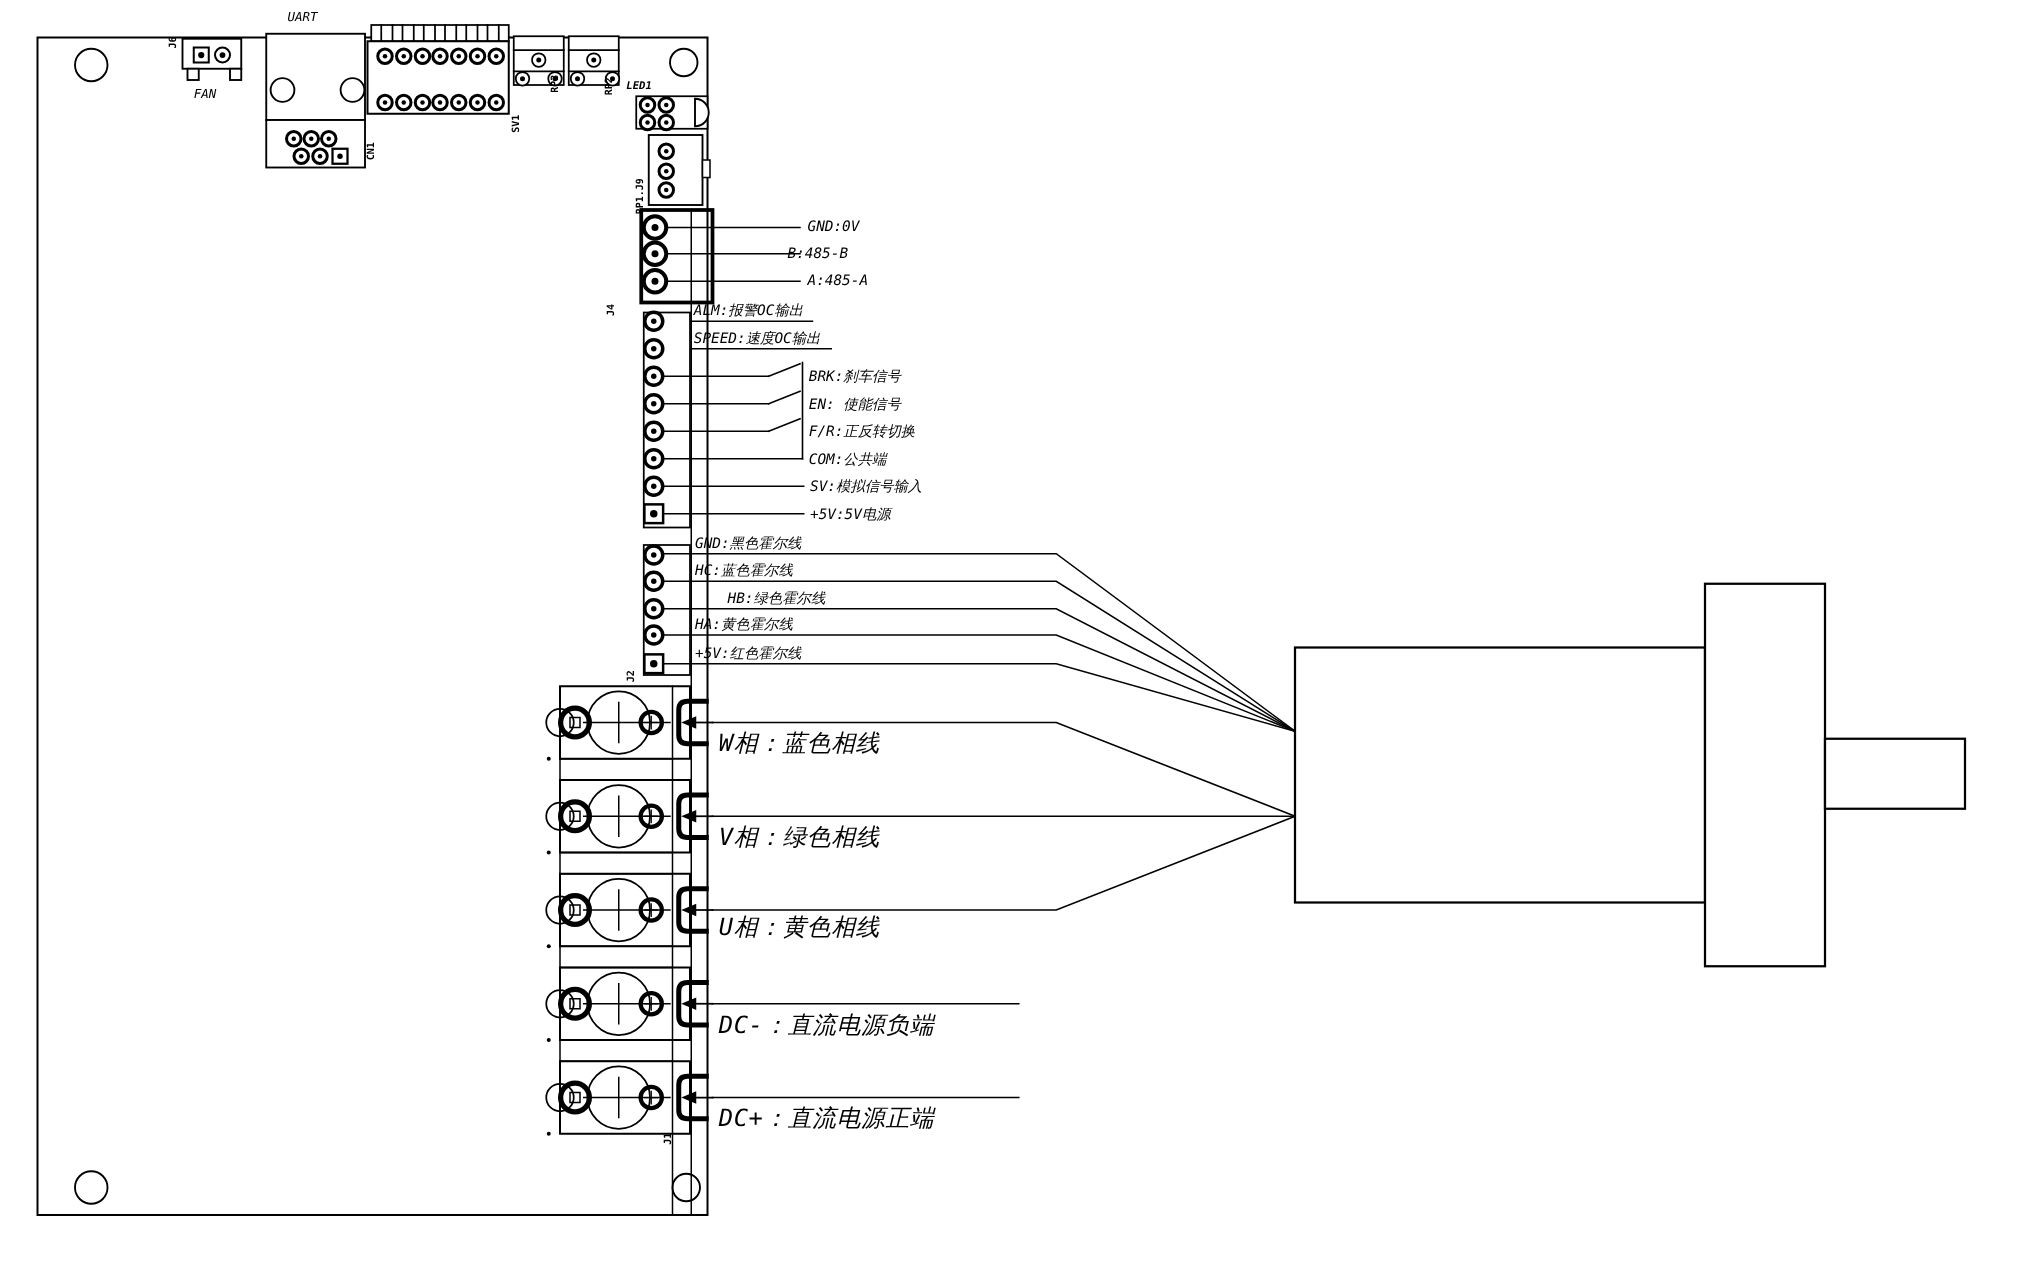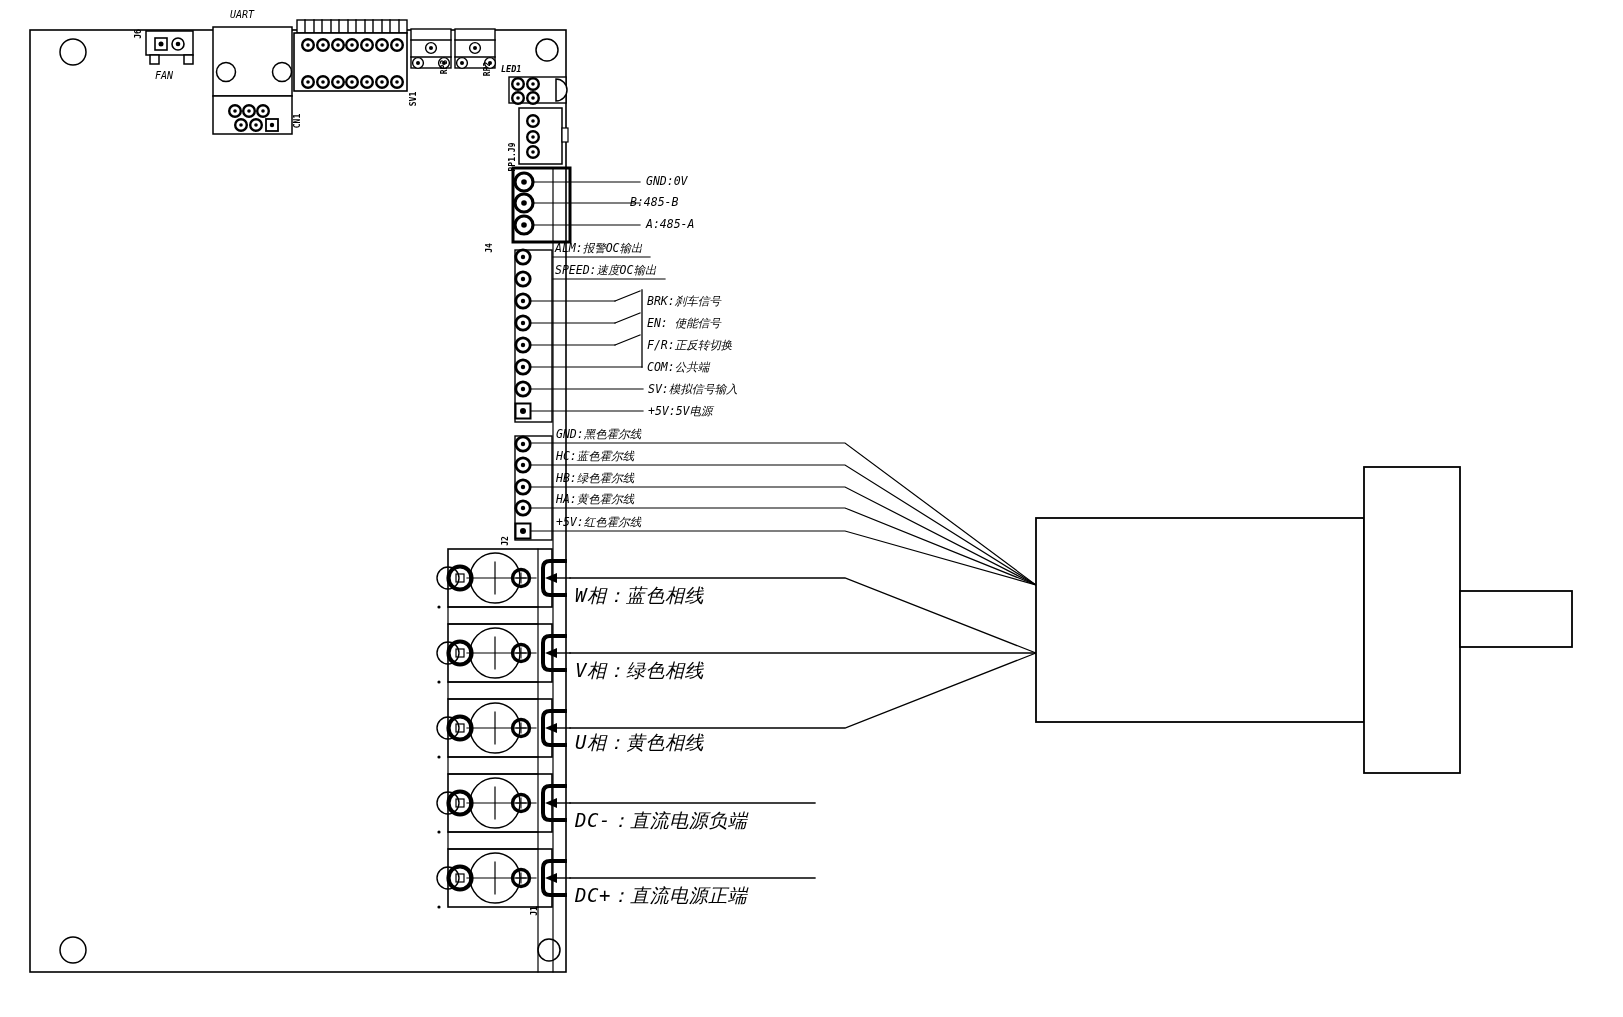--- a/index.html
+++ b/index.html
@@ -290,21 +290,21 @@
 <div class="lbl pin" style="left:555px; top:264px;">SPEED:速度OC输出</div>
 <div class="lbl pin" style="left:647px; top:295px;">BRK:刹车信号</div>
 <div class="lbl pin" style="left:647px; top:317px;">EN: 使能信号</div>
 <div class="lbl pin" style="left:647px; top:339px;">F/R:正反转切换</div>
 <div class="lbl pin" style="left:647px; top:361px;text-align:right;">COM:公共端</div>
 <div class="lbl pin" style="left:648px; top:383px;">SV:模拟信号输入</div>
 <div class="lbl pin" style="left:648px; top:405px;">+5V:5V电源</div>
 
 <div class="lbl pin" style="left:556px; top:428px;">GND:黑色霍尔线</div>
 <div class="lbl pin" style="left:556px; top:450px;text-align:right;">HC:蓝色霍尔线</div>
-<div class="lbl pin" style="left:556px; top:472px;">HB:绿色霍尔线</div>
+<div class="lbl pin" style="left:582px; top:472px;">HB:绿色霍尔线</div>
 <div class="lbl pin" style="left:556px; top:493px;">HA:黄色霍尔线</div>
 <div class="lbl pin" style="left:556px; top:516px;">+5V:红色霍尔线</div>
 
 <div class="lbl big" style="left:575px; top:553px;">W相：蓝色相线</div>
 <div class="lbl big" style="left:575px; top:628px;">V相：绿色相线</div>
 <div class="lbl big" style="left:575px; top:700px;">U相：黄色相线</div>
 <div class="lbl big" style="left:575px; top:778px;">DC-：直流电源负端</div>
 <div class="lbl big" style="left:575px; top:853px;">DC+：直流电源正端</div>
 
 </div>

